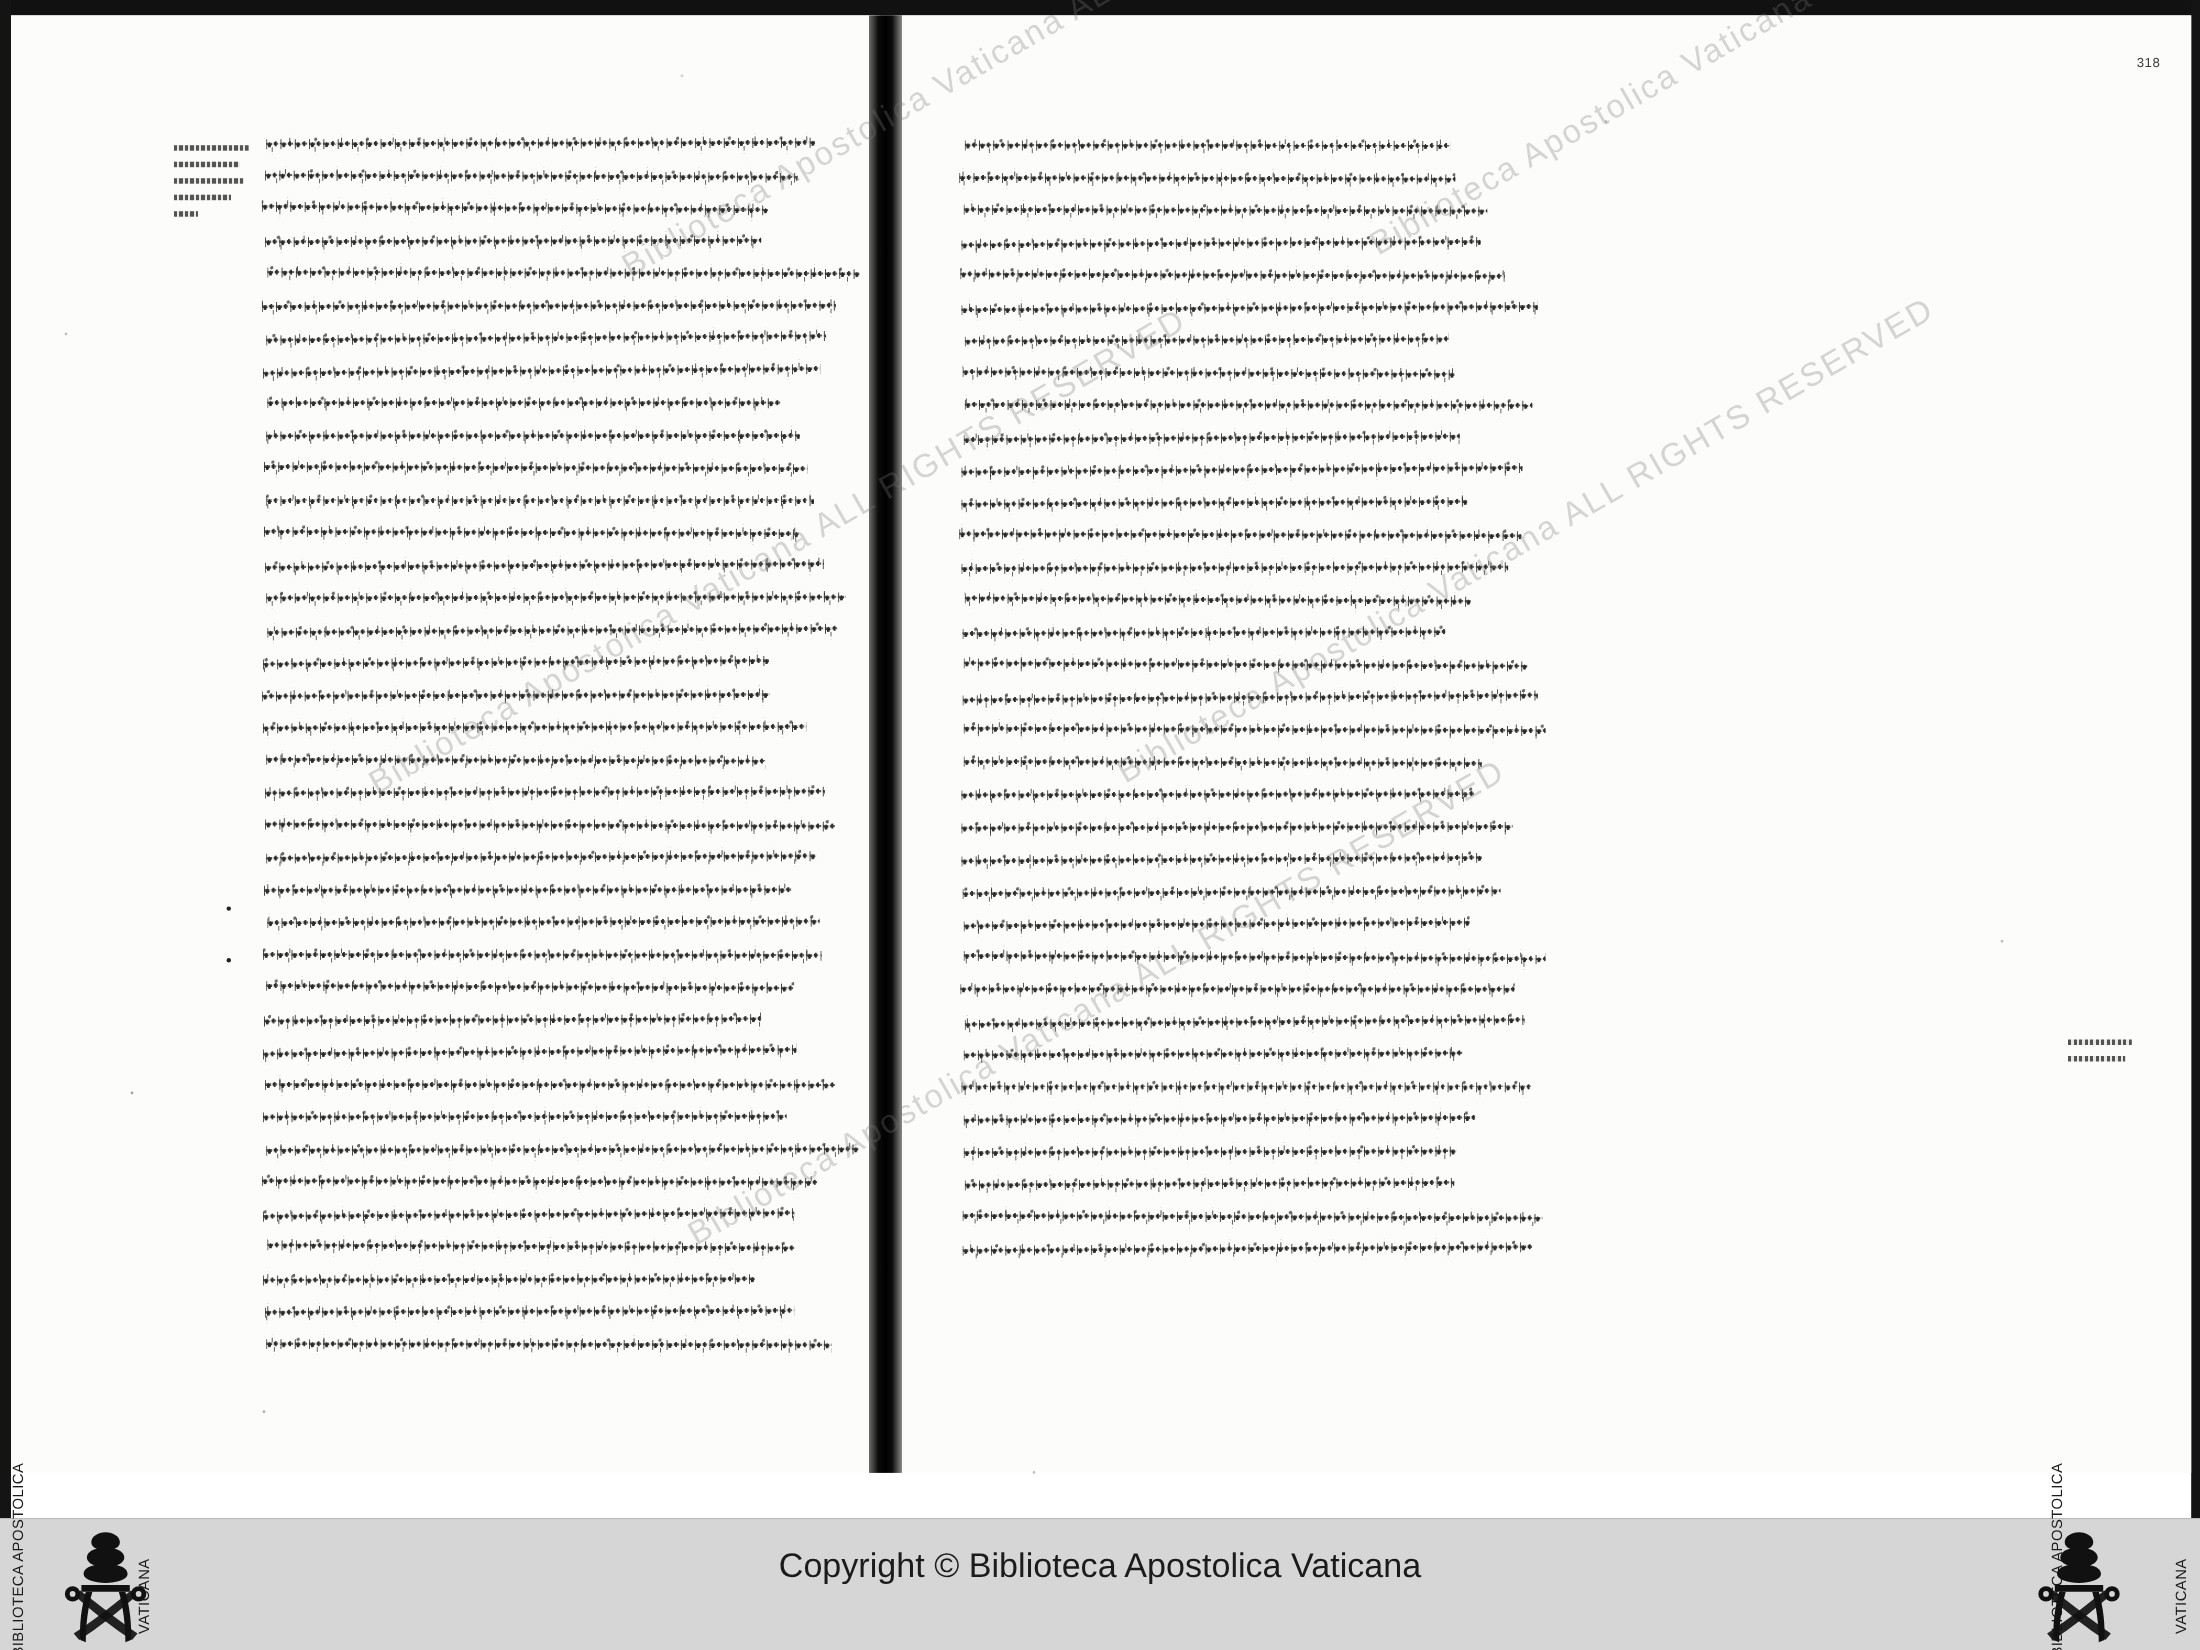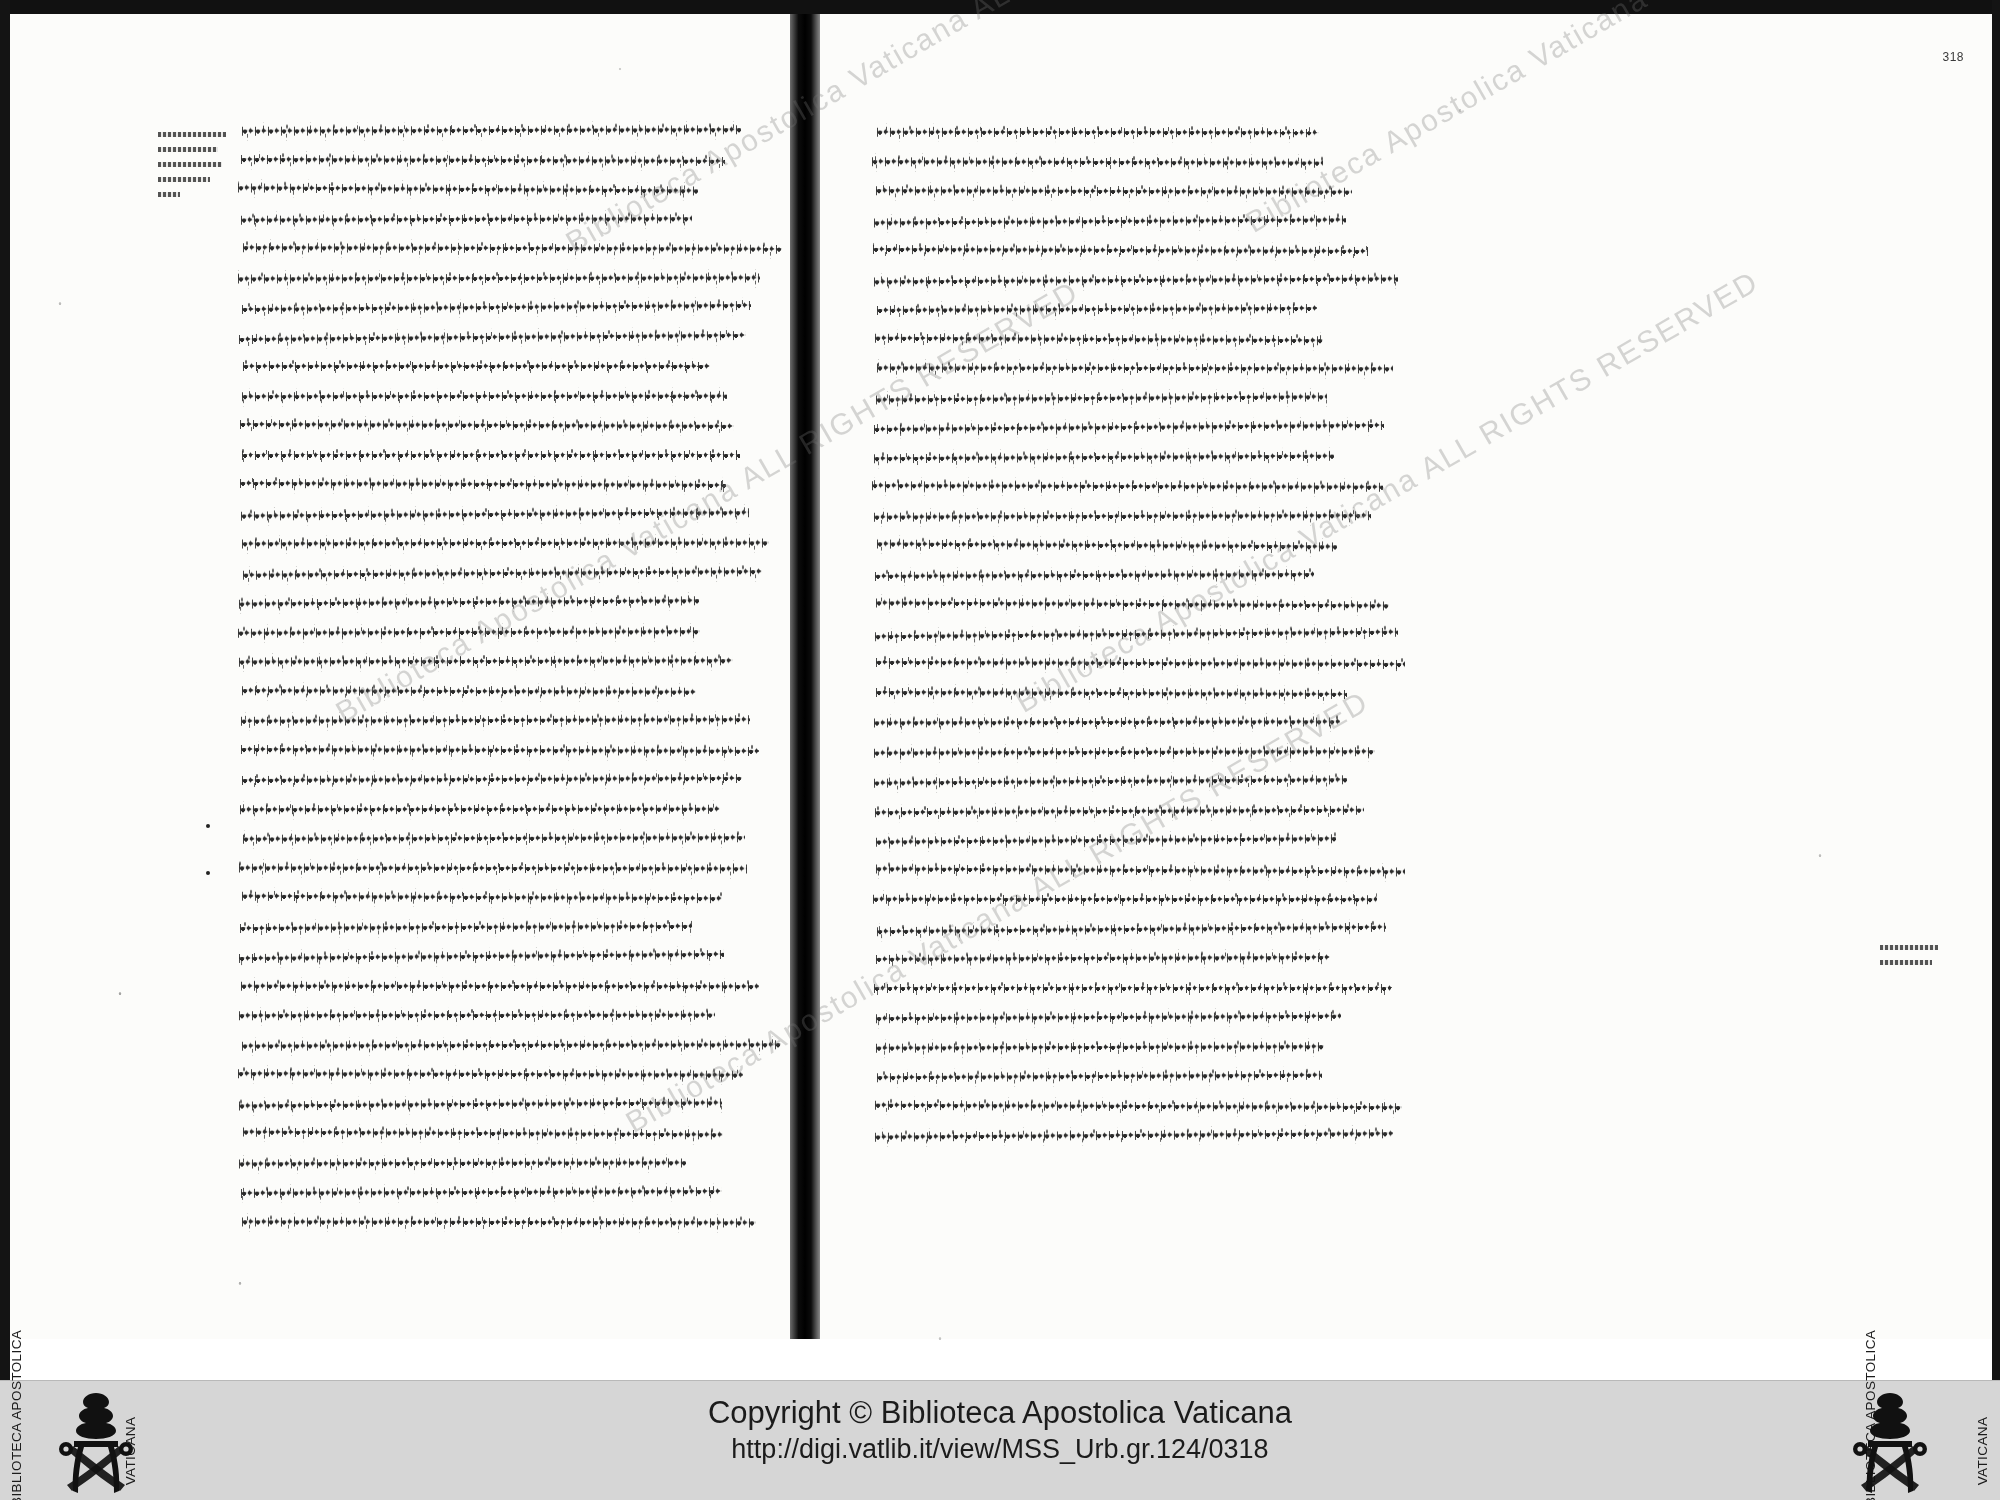--- a/index.html
+++ b/index.html
@@ -219,21 +219,21 @@
     top: 1380px;
     width: 2000px;
     height: 120px;
     background: #d6d6d6;
     border-top: 1px solid #b9b9b9;
   }
   .footer-center {
     position: absolute;
     left: 0; right: 0; top: 0;
     text-align: center;
-    padding-top: 14px;
+    padding-top: 25px;
   }
   .copyright-line {
     font-size: 31px;
     color: #1b1b1b;
     line-height: 1.18;
   }
   .url-line {
     font-size: 27px;
     color: #1b1b1b;
     line-height: 1.3;
@@ -782,21 +782,20 @@
           <circle cx="18" cy="58" r="7"></circle>
           <circle cx="78" cy="58" r="7"></circle>
           <circle cx="18" cy="58" r="2.6" fill="#d6d6d6"></circle>
           <circle cx="78" cy="58" r="2.6" fill="#d6d6d6"></circle>
         </g>
       </svg>
     </div>
 
     <div class="footer-center">
       <div class="copyright-line">Copyright © Biblioteca Apostolica Vaticana</div>
-      <div class="url-line">http://digi.vatlib.it/view/MSS_Urb.gr.124/0318</div>
     </div>
 
     <div class="emblem-block right">
       <div class="vert-caption vc-a">BIBLIOTECA APOSTOLICA</div>
       <div class="vert-caption vc-b">VATICANA</div>
       <svg class="emblem-svg" width="96" height="104" viewBox="0 0 96 104">
         <g fill="#111">
           <path d="M48 2c7 0 13 4 13 9 0 3-2 5-5 6 5 1 9 4 9 8 0 3-3 6-7 7 6 1 10 4 10 8 0 5-10 8-20 8s-20-3-20-8c0-4 4-7 10-8-4-1-7-4-7-7 0-4 4-7 9-8-3-1-5-3-5-6 0-5 6-9 13-9z"></path>
           <path d="M26 50h44v6H26z"></path>
           <path d="M30 56c-4 14-6 30-5 44l5 2c0-16 2-32 6-46z"></path>

